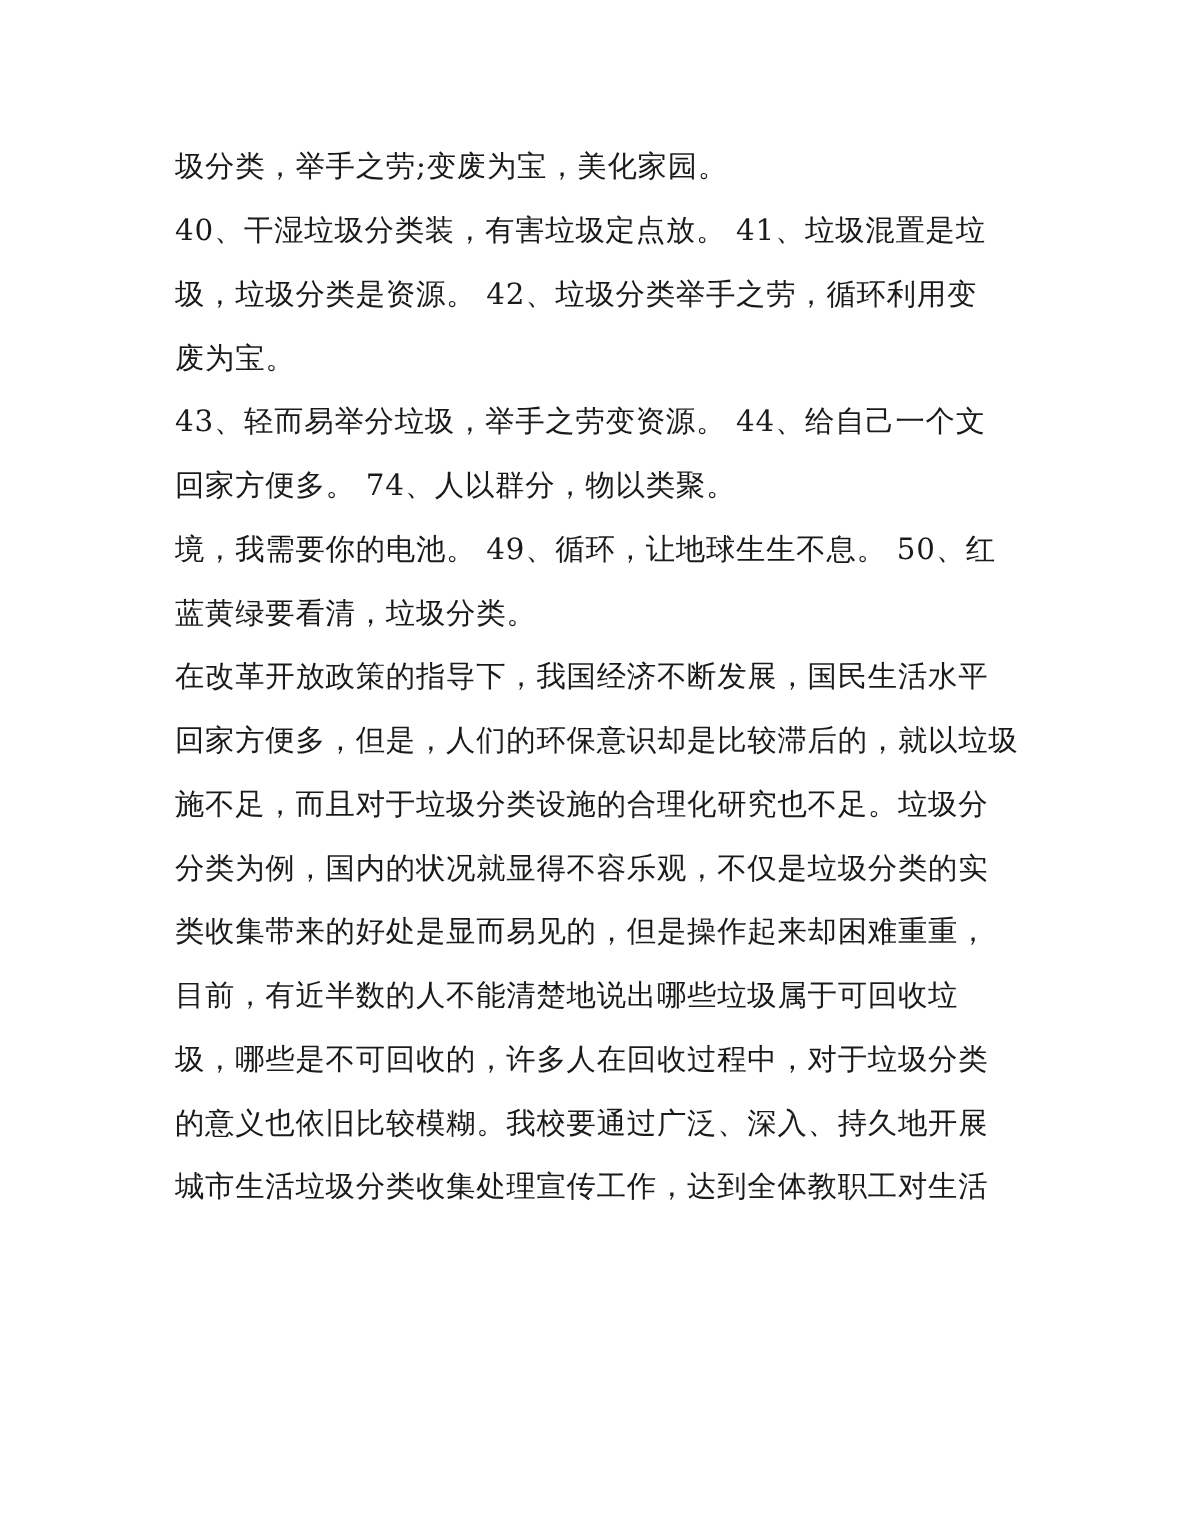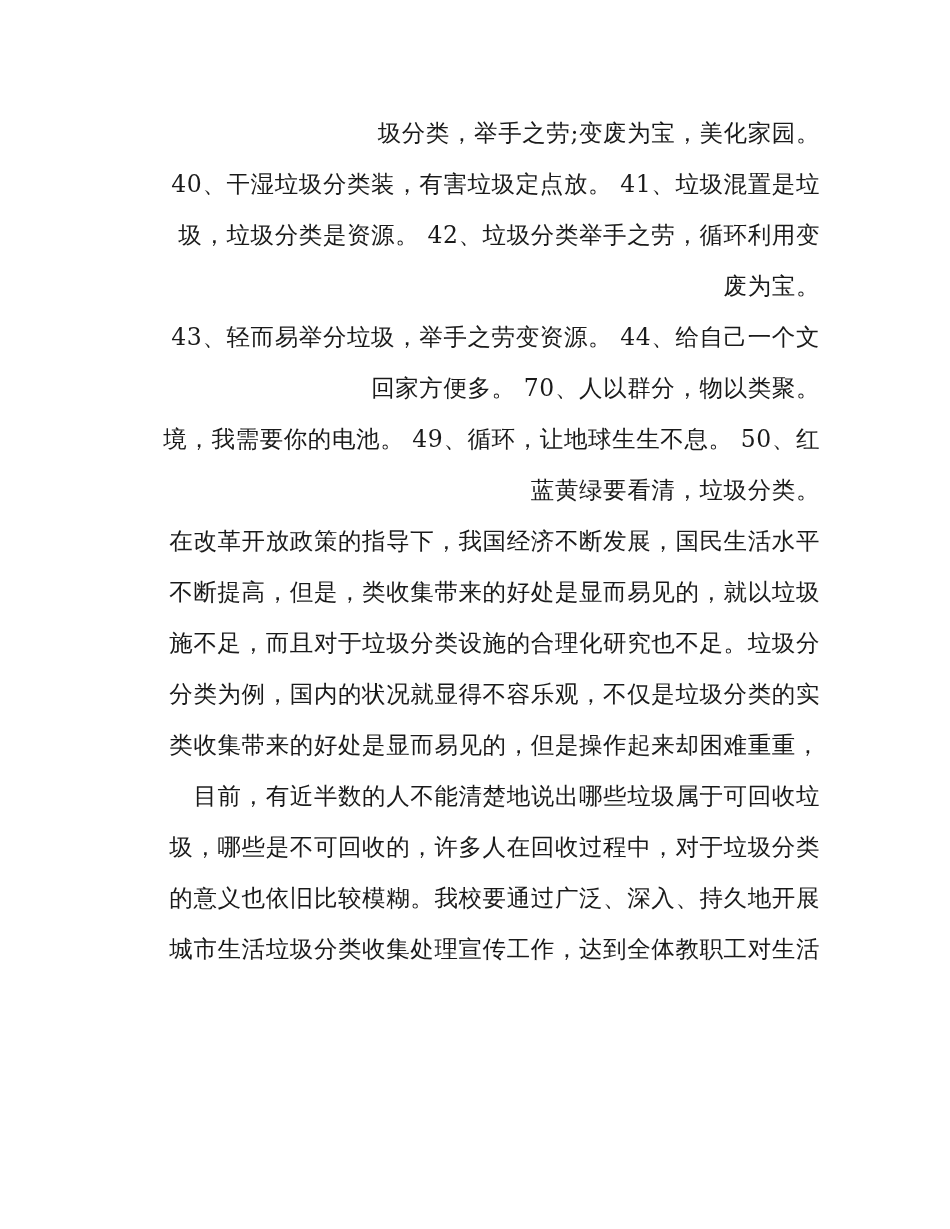--- a/index.html
+++ b/index.html
@@ -21,37 +21,36 @@
     font-family: "DejaVu Serif", "Liberation Serif", serif;
     color: #1a1a1a;
     font-size: 23.5px;
     line-height: 51px;
     letter-spacing: 0.6px;
   }
   .line {
     display: block;
     white-space: nowrap;
     height: 51px;
-    text-align: right;
   }
 </style>
 </head>
 <body>
 
 <div class="page">
   <span class="line">圾分类，举手之劳;变废为宝，美化家园。</span>
   <span class="line">40、干湿垃圾分类装，有害垃圾定点放。 41、垃圾混置是垃</span>
   <span class="line">圾，垃圾分类是资源。 42、垃圾分类举手之劳，循环利用变</span>
   <span class="line">废为宝。</span>
   <span class="line">43、轻而易举分垃圾，举手之劳变资源。 44、给自己一个文</span>
-  <span class="line">回家方便多。 70、人以群分，物以类聚。</span>
+  <span class="line">回家方便多。 74、人以群分，物以类聚。</span>
   <span class="line">境，我需要你的电池。 49、循环，让地球生生不息。 50、红</span>
   <span class="line">蓝黄绿要看清，垃圾分类。</span>
   <span class="line">在改革开放政策的指导下，我国经济不断发展，国民生活水平</span>
-  <span class="line">不断提高，但是，类收集带来的好处是显而易见的，就以垃圾</span>
+  <span class="line">回家方便多，但是，人们的环保意识却是比较滞后的，就以垃圾</span>
   <span class="line">施不足，而且对于垃圾分类设施的合理化研究也不足。垃圾分</span>
   <span class="line">分类为例，国内的状况就显得不容乐观，不仅是垃圾分类的实</span>
   <span class="line">类收集带来的好处是显而易见的，但是操作起来却困难重重，</span>
   <span class="line">目前，有近半数的人不能清楚地说出哪些垃圾属于可回收垃</span>
   <span class="line">圾，哪些是不可回收的，许多人在回收过程中，对于垃圾分类</span>
   <span class="line">的意义也依旧比较模糊。我校要通过广泛、深入、持久地开展</span>
   <span class="line">城市生活垃圾分类收集处理宣传工作，达到全体教职工对生活</span>
 </div>
 
 </body></html>

